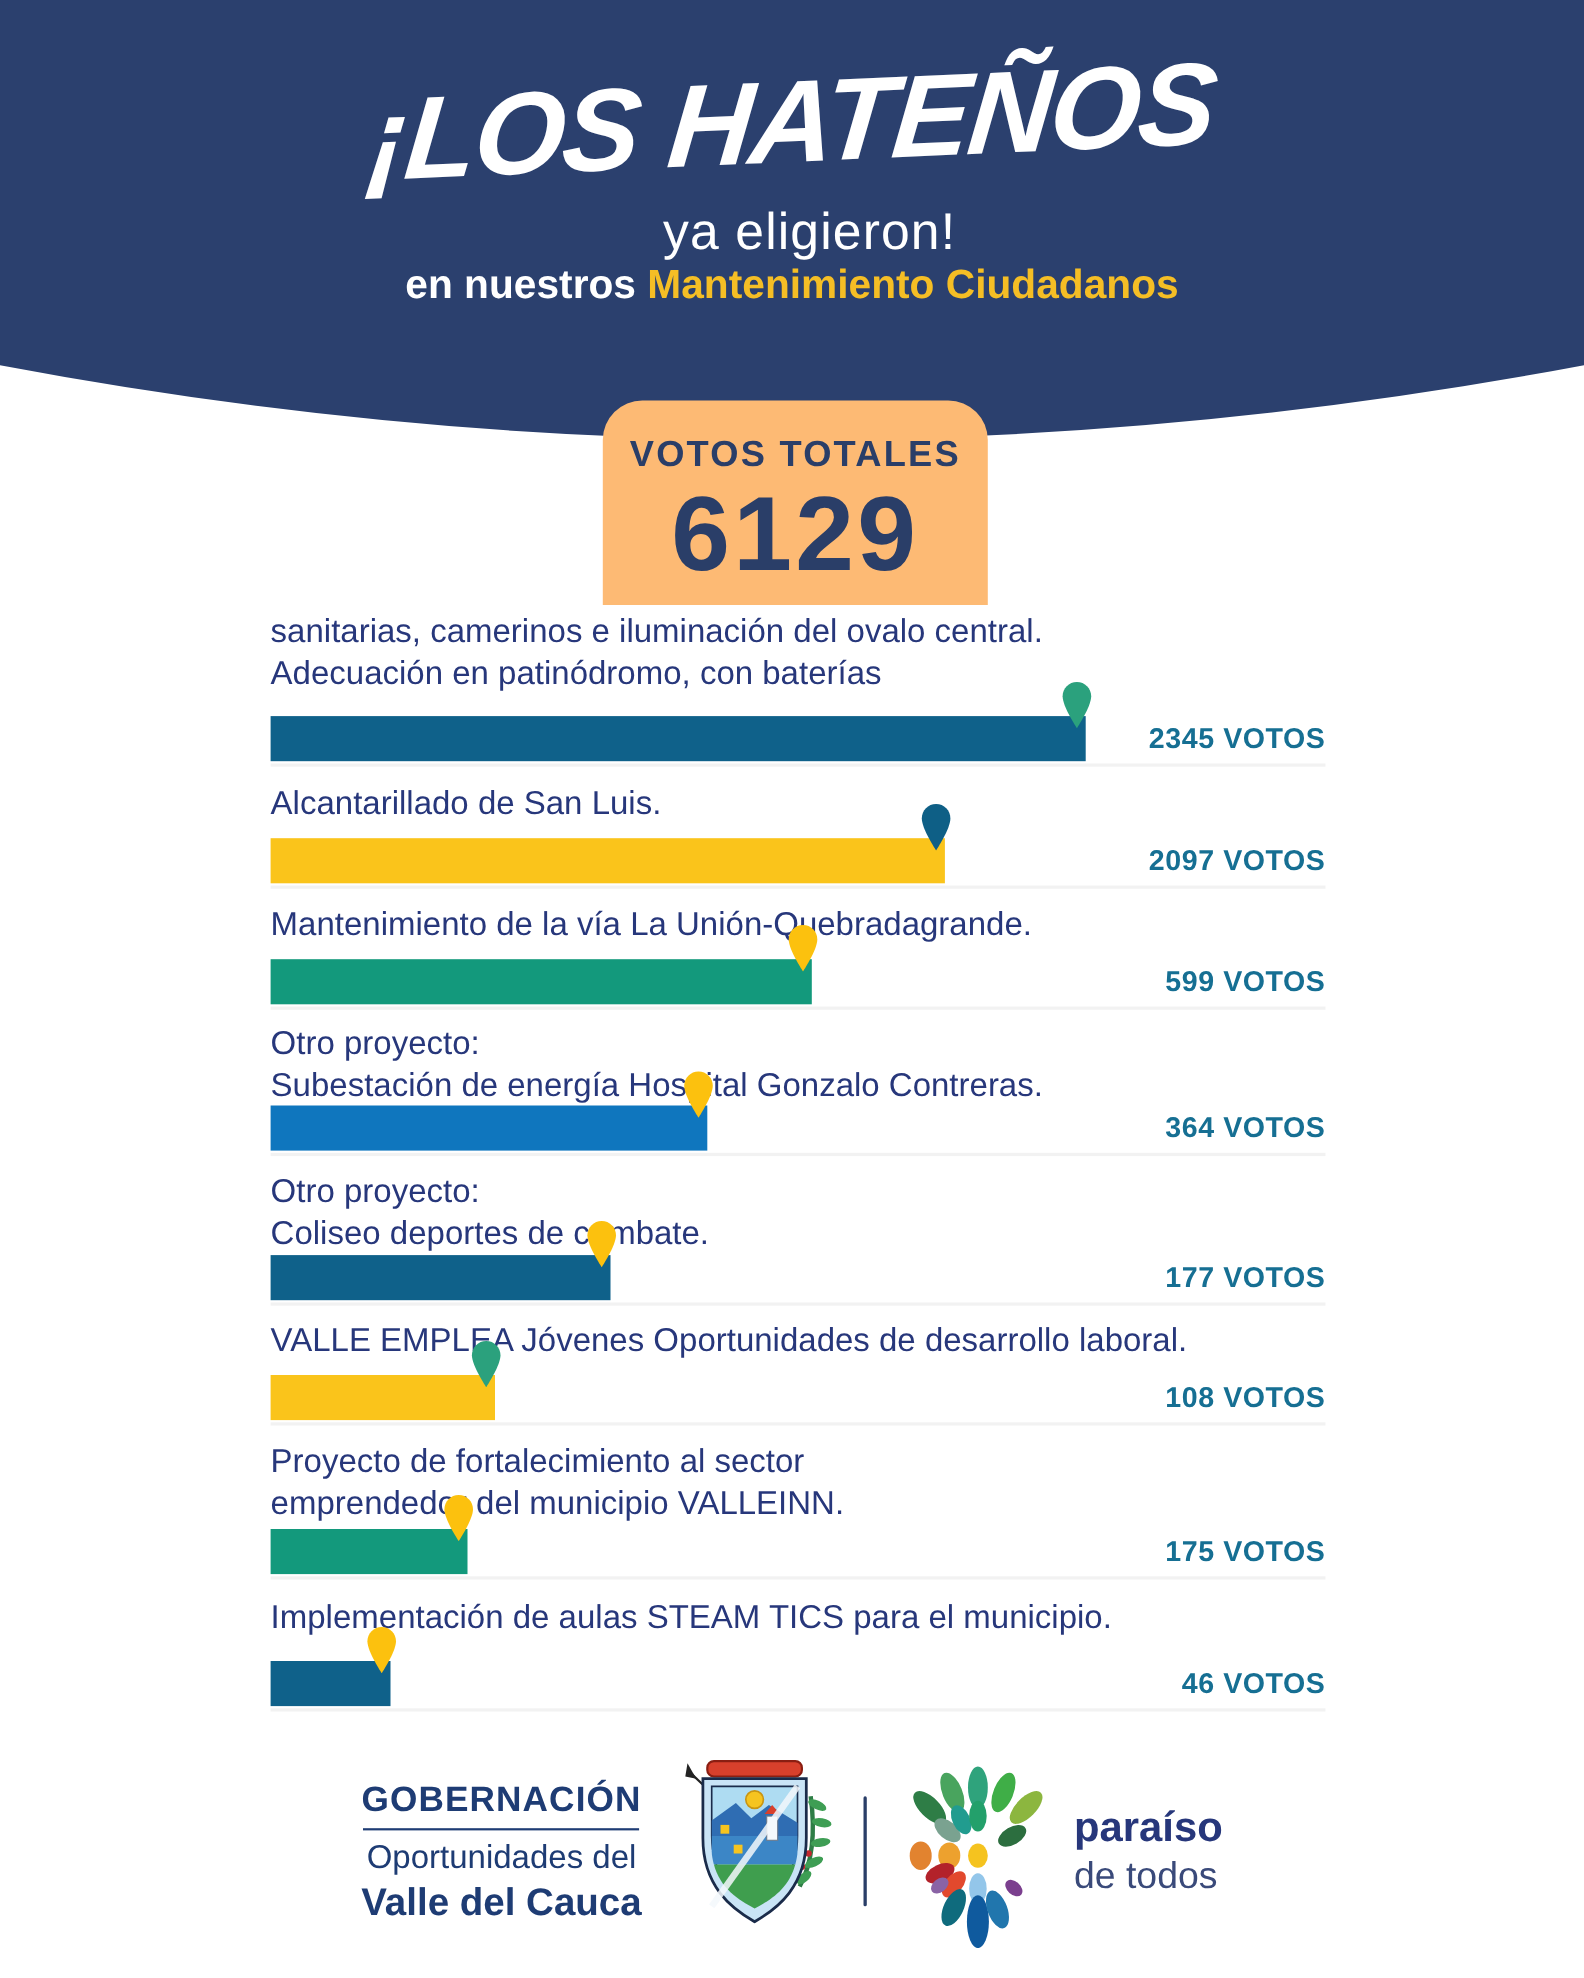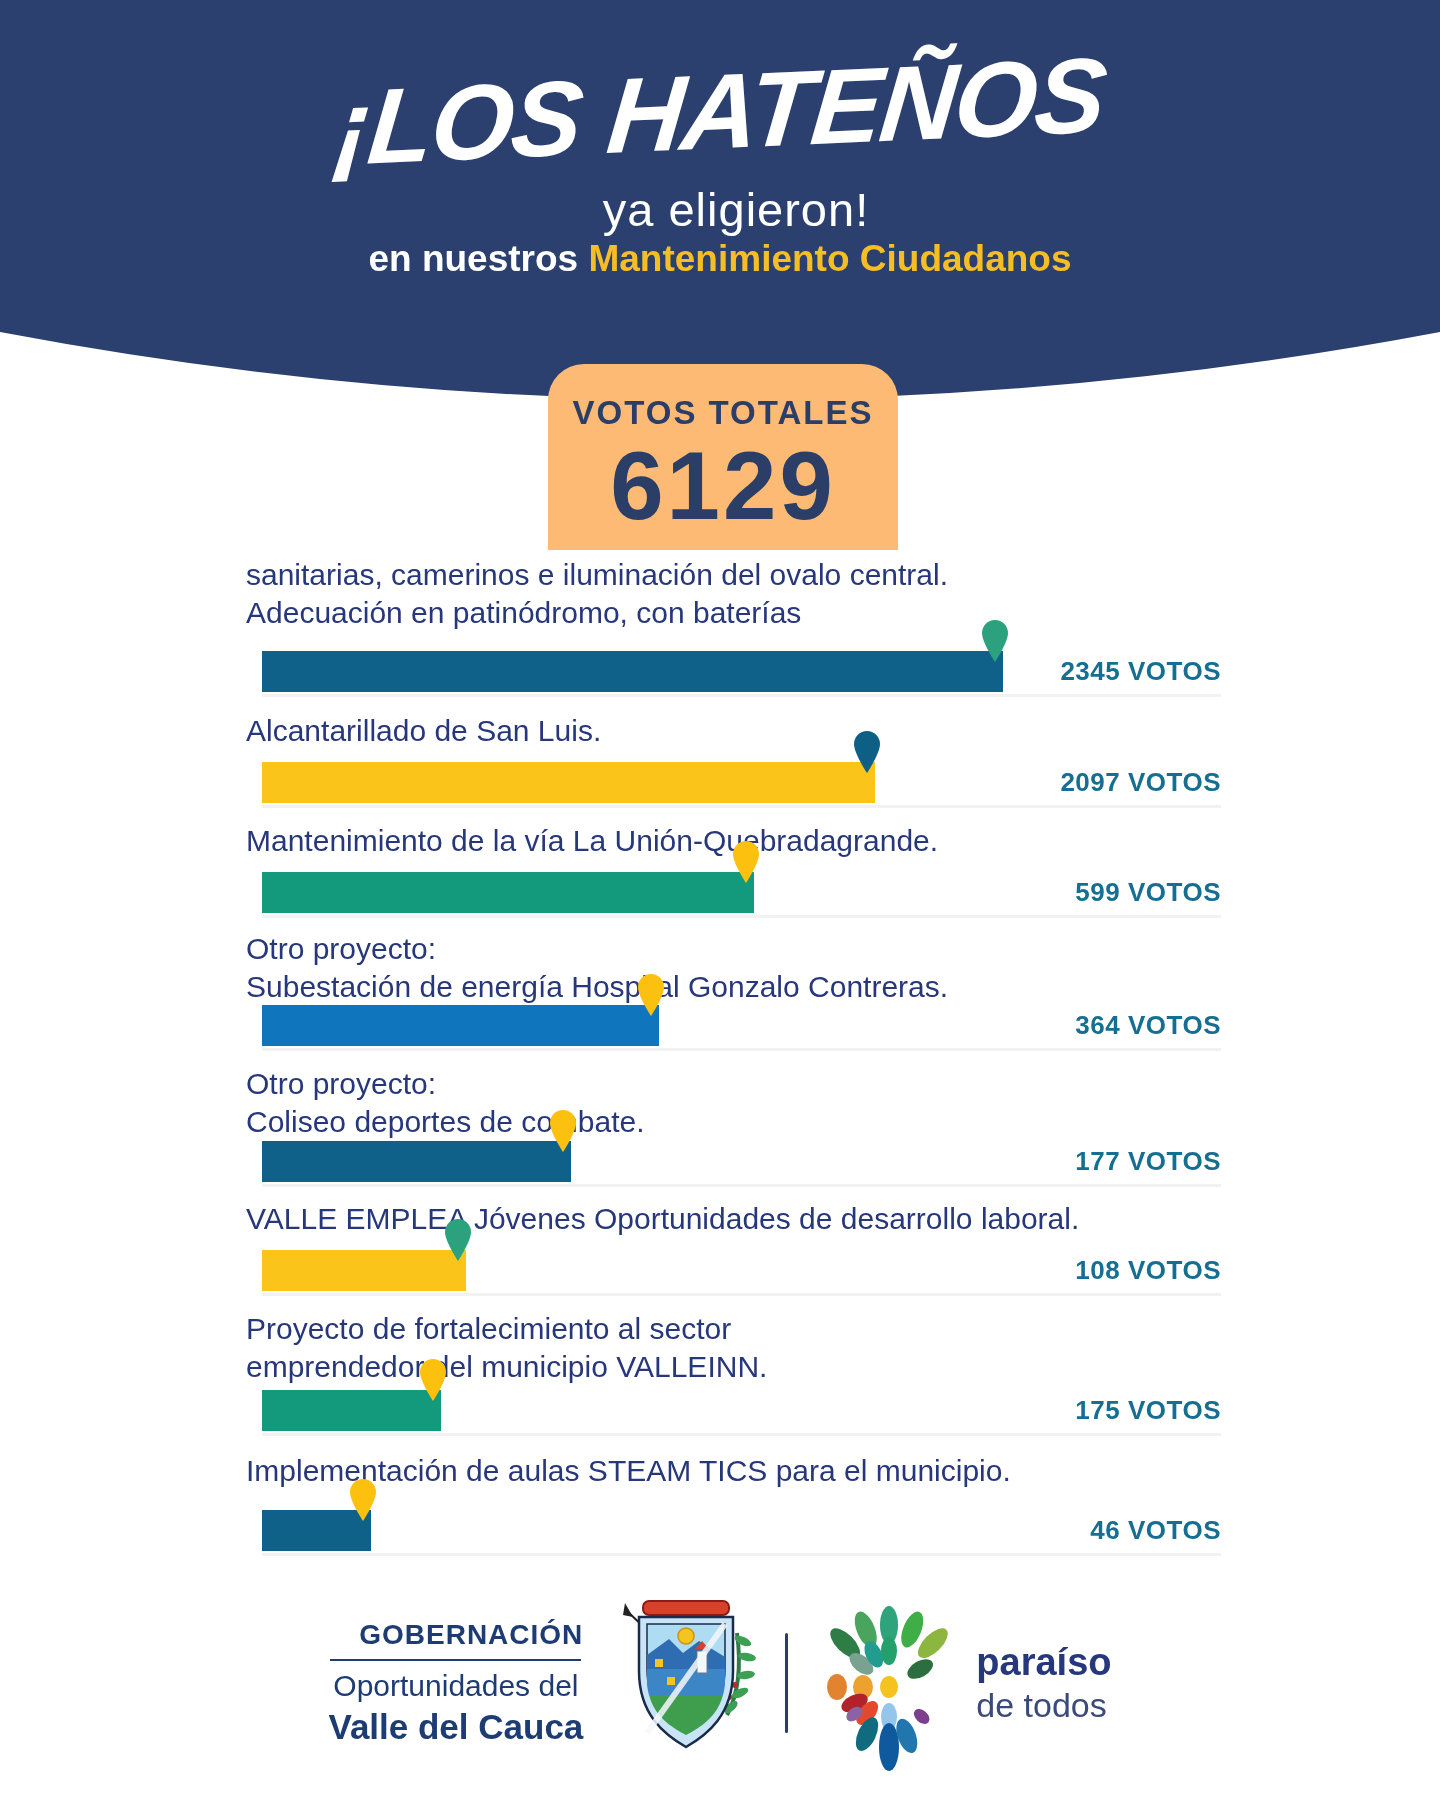--- a/index.html
+++ b/index.html
@@ -29,21 +29,21 @@
   .rows{position:absolute;left:246px;top:0;width:959px;z-index:2;}
   .row{position:absolute;left:0;width:959px;}
   .row:nth-of-type(1){top:556px;}
   .row:nth-of-type(2){top:712px;}
   .row:nth-of-type(3){top:822px;}
   .row:nth-of-type(4){top:930px;}
   .row:nth-of-type(5){top:1065px;}
   .row:nth-of-type(6){top:1200px;}
   .row:nth-of-type(7){top:1310px;}
   .row:nth-of-type(8){top:1452px;}
-  .row .bar-line{position:absolute;left:16px;width:100%;height:41px;}
+  .row .bar-line{position:absolute;left:0;width:100%;height:41px;}
   .row:nth-of-type(1) .bar-line{top:95px;}
   .row:nth-of-type(2) .bar-line{top:50px;}
   .row:nth-of-type(3) .bar-line{top:50px;}
   .row:nth-of-type(4) .bar-line{top:75px;}
   .row:nth-of-type(5) .bar-line{top:76px;}
   .row:nth-of-type(6) .bar-line{top:50px;}
   .row:nth-of-type(7) .bar-line{top:80px;}
   .row:nth-of-type(8) .bar-line{top:58px;}
   .label{color:var(--label,#27377B);font-size:30px;line-height:38px;font-weight:500;}
   .label div:empty{display:none;}
@@ -53,21 +53,21 @@
   .votes{
     position:absolute;right:0;top:0;height:41px;display:flex;align-items:center;
     color:var(--teal,#166F93);font-size:26px;font-weight:700;letter-spacing:0.5px;
   }
   
   .footer{
     position:absolute;left:0;top:1588px;width:1440px;height:190px;z-index:2;
     display:flex;align-items:center;justify-content:center;gap:26px;
   }
   .gov-block{text-align:center;color:#1E3C74;}
-  .gov-1{font-size:28px;font-weight:700;letter-spacing:1px;text-align:right;}
+  .gov-1{font-size:32px;font-weight:700;letter-spacing:1px;}
   .gov-rule{height:2px;background:#1E3C74;margin:8px 2px 8px 2px;}
   .gov-2{font-size:30px;font-weight:400;}
   .gov-3{font-size:35px;font-weight:700;margin-top:4px;}
   .divider{width:3px;height:100px;background:#2A3E68;border-radius:2px;}
   .brand-block{text-align:left;color:#27377B;margin-left:-14px;}
   .brand-bold{font-size:38px;font-weight:700;}
   .brand-light{font-size:34px;font-weight:400;color:#3A4A7A;margin-top:2px;}
 </style>
 </head>
 <body>

